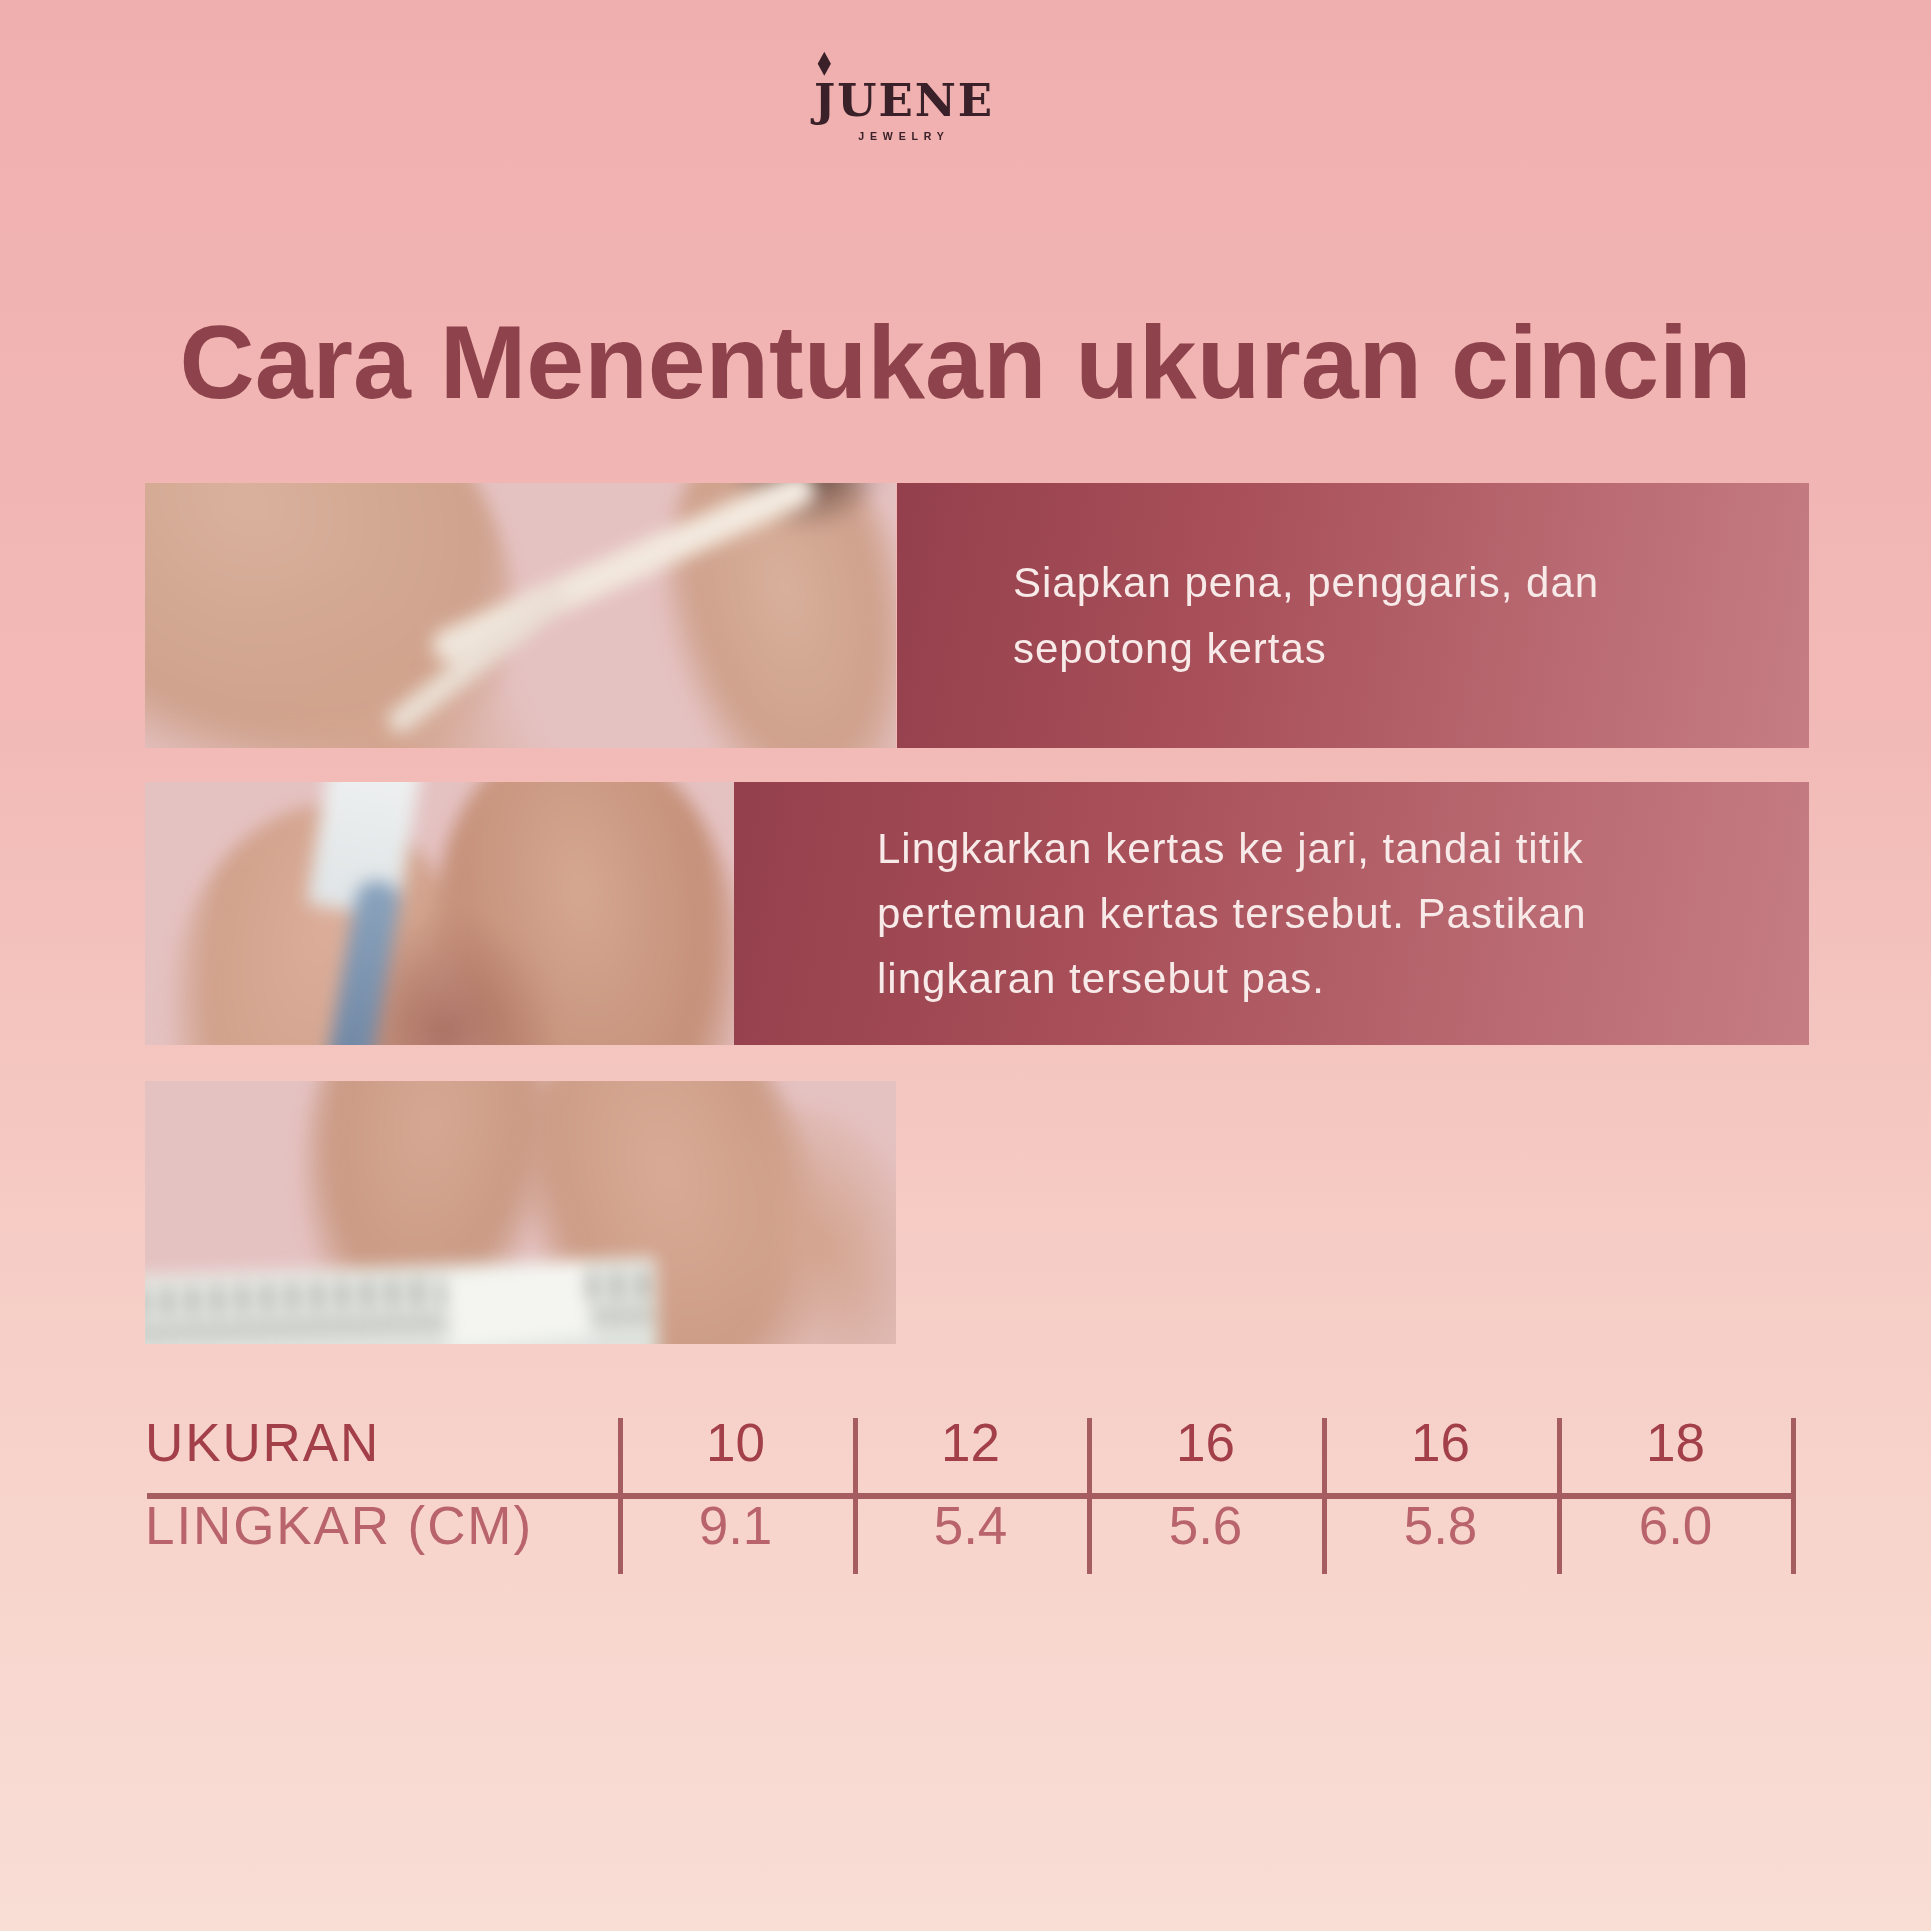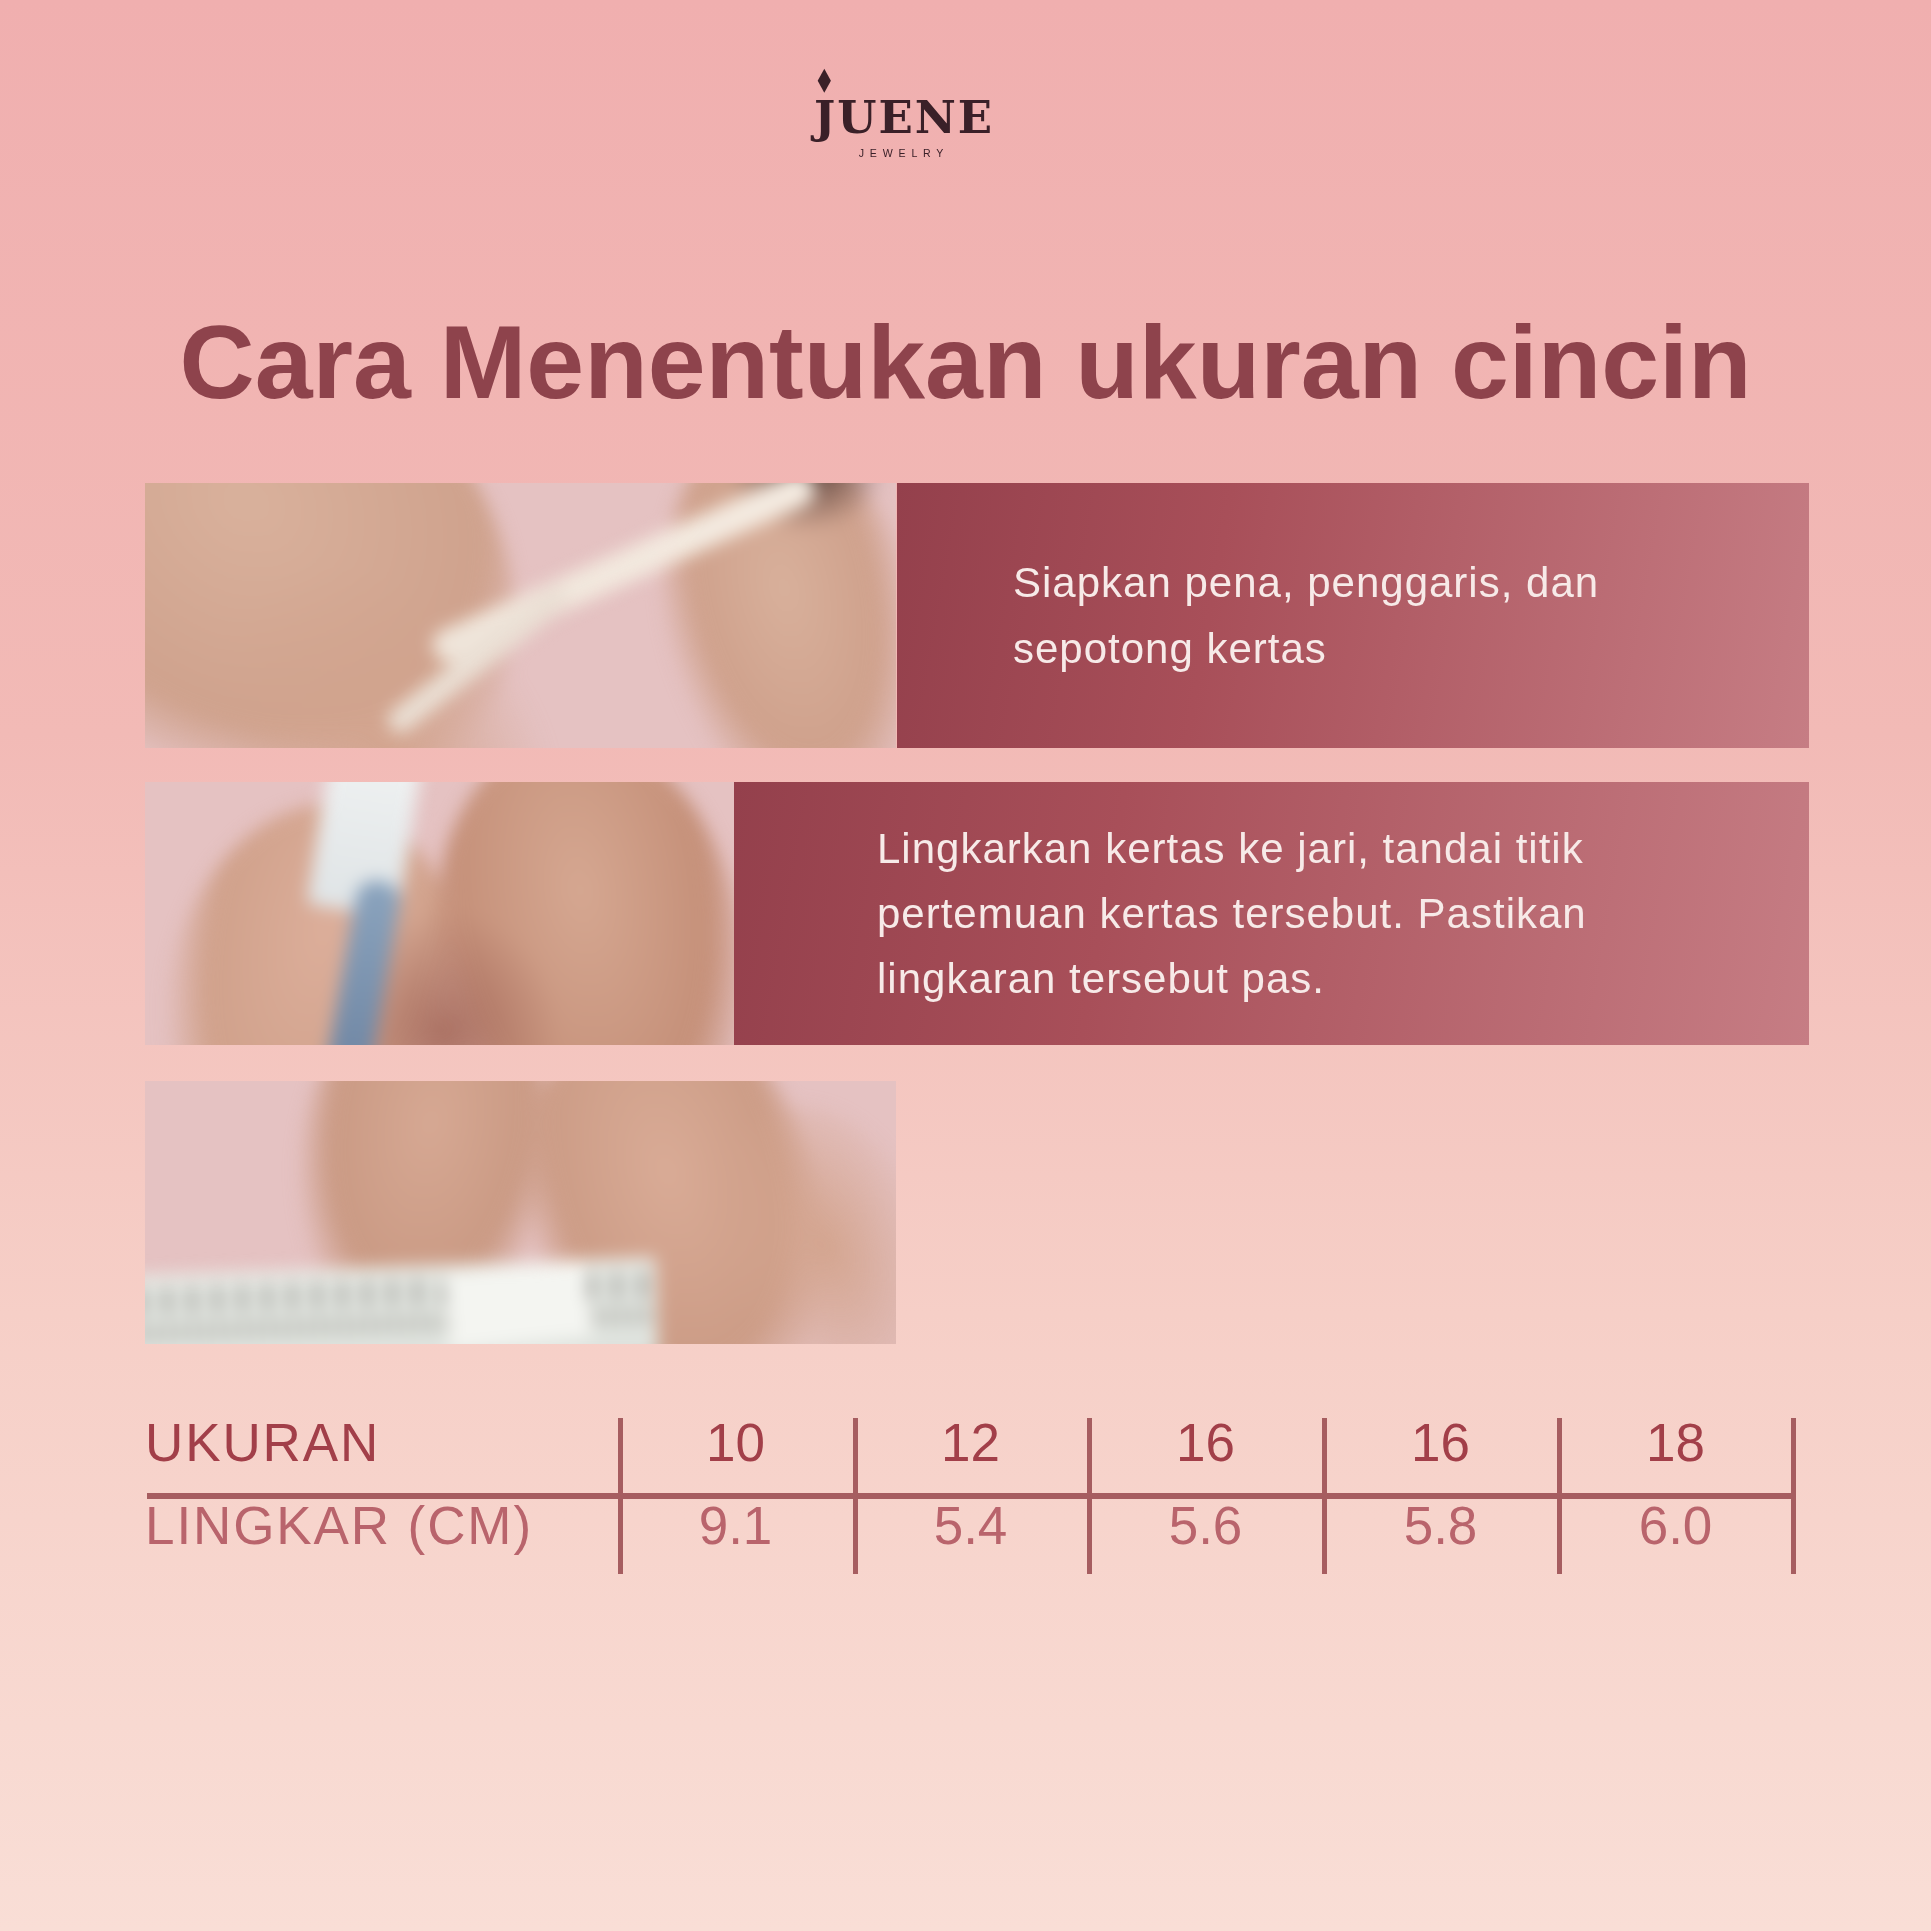--- a/index.html
+++ b/index.html
@@ -3,32 +3,32 @@
 <meta charset="utf-8">
 <style>
   html,body{margin:0;padding:0;}
   body{font-family:"Liberation Sans",sans-serif;}
   .canvas{
     position:relative;width:1931px;height:1931px;overflow:hidden;
     background:linear-gradient(180deg,#f0afaf 0%,#f2bab6 38%,#f6cfc7 68%,#f9ded6 100%);
   }
 
   
-  .logo{position:absolute;top:95px;left:0;width:1808px;text-align:center;}
+  .logo{position:absolute;top:78px;left:0;width:1808px;text-align:center;}
   .logo-word{
     position:relative;display:inline-block;
     font-family:"DejaVu Serif","Liberation Serif",serif;
     font-size:45px;font-weight:700;letter-spacing:1.9px;color:#3a2028;line-height:1;
   }
   .logo-diamond{
     position:absolute;left:4.8px;top:-20px;width:10.6px;height:10.6px;background:#3a2028;
     transform:scale(0.85,1.55) rotate(45deg);
   }
   .logo-sub{
-    margin-top:6.8px;font-size:10.6px;letter-spacing:5.8px;color:#3a2028;font-weight:400;
+    margin-top:6.8px;font-size:10.6px;letter-spacing:5.8px;color:#3a2028;font-weight:700;
   }
 
   
   .title{
     position:absolute;top:305px;left:0;width:1931px;text-align:center;
     font-size:104px;font-weight:700;color:#8e434c;letter-spacing:0px;line-height:1.1;
   }
 
   
   .step{position:absolute;left:145px;width:1664px;}

